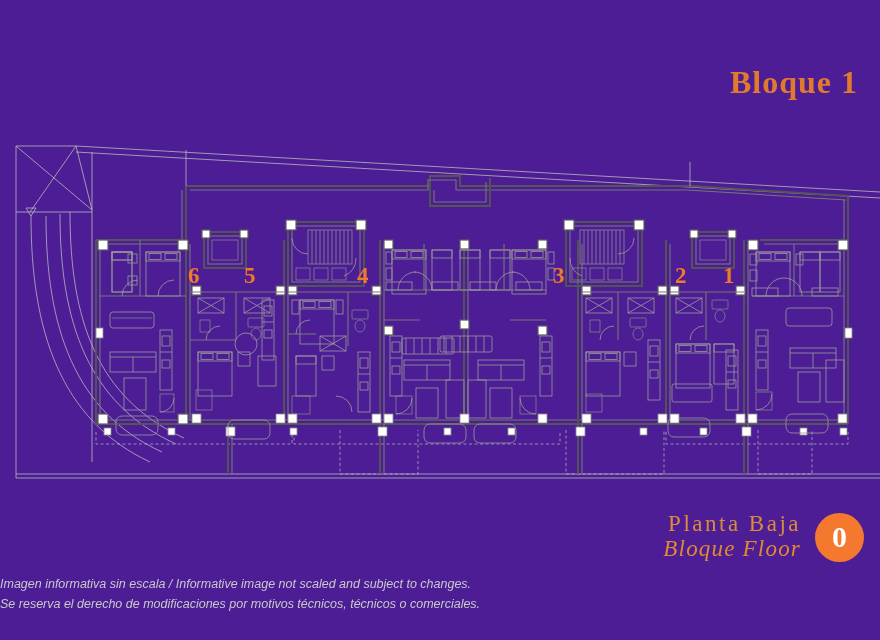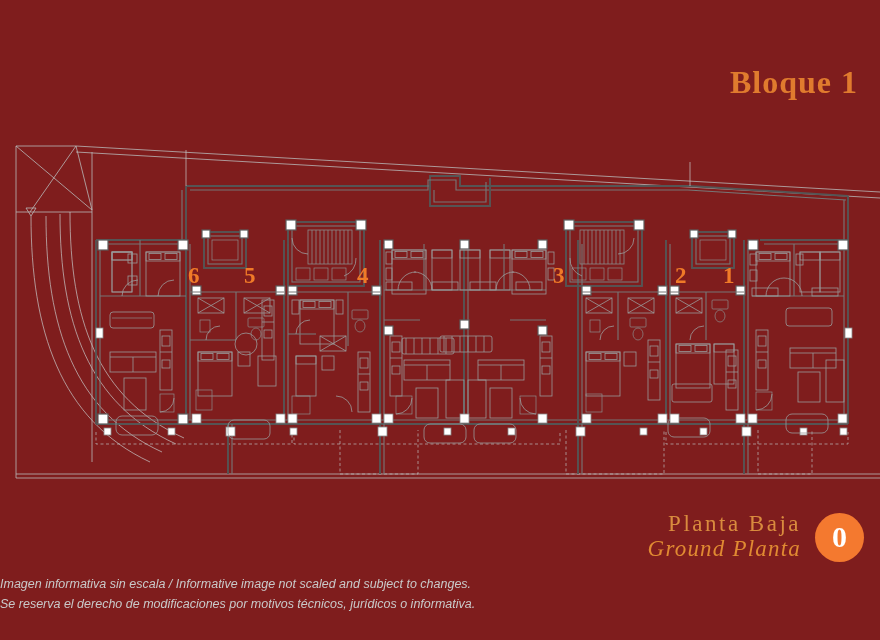--- a/index.html
+++ b/index.html
@@ -3,21 +3,21 @@
 <meta charset="utf-8">
 <style>
   html,body{margin:0;padding:0;}
   body{
     width:880px;height:640px;
     background:#ffffff;
     font-family:"Liberation Serif", serif;
     overflow:hidden;
     position:relative;
   }
-  #page{position:relative;width:880px;height:640px;background:#7f1d1d;}
+  #page{position:relative;width:880px;height:640px;background:#4c1d95;}
 
   
   #block-title{
     position:absolute; right:22px; top:64px;
     font-family:"Liberation Serif", serif;
     font-size:32px; font-weight:bold;
     color:#E07B2E; letter-spacing:1px;
     white-space:nowrap;
   }
 
@@ -490,23 +490,23 @@
   <div class="unit-num" style="left:188px;top:264px;">6</div>
   <div class="unit-num" style="left:244px;top:264px;">5</div>
   <div class="unit-num" style="left:357px;top:264px;">4</div>
   <div class="unit-num" style="left:553px;top:264px;">3</div>
   <div class="unit-num" style="left:675px;top:264px;">2</div>
   <div class="unit-num" style="left:723px;top:264px;">1</div>
 
   <div id="floor-legend">
     <div class="labels">
       <div id="floor-es">Planta Baja</div>
-      <div id="floor-en">Ground Planta</div>
+      <div id="floor-en">Bloque Floor</div>
     </div>
     <div id="floor-badge">0</div>
   </div>
 
   <div id="footer">
     <div>Imagen informativa sin escala /  Informative image not scaled and subject to changes.</div>
-    <div>Se reserva el derecho de modificaciones por motivos técnicos, jurídicos o informativa.</div>
+    <div>Se reserva el derecho de modificaciones por motivos técnicos, técnicos o comerciales.</div>
   </div>
 
 </div>
 
 </body></html>

